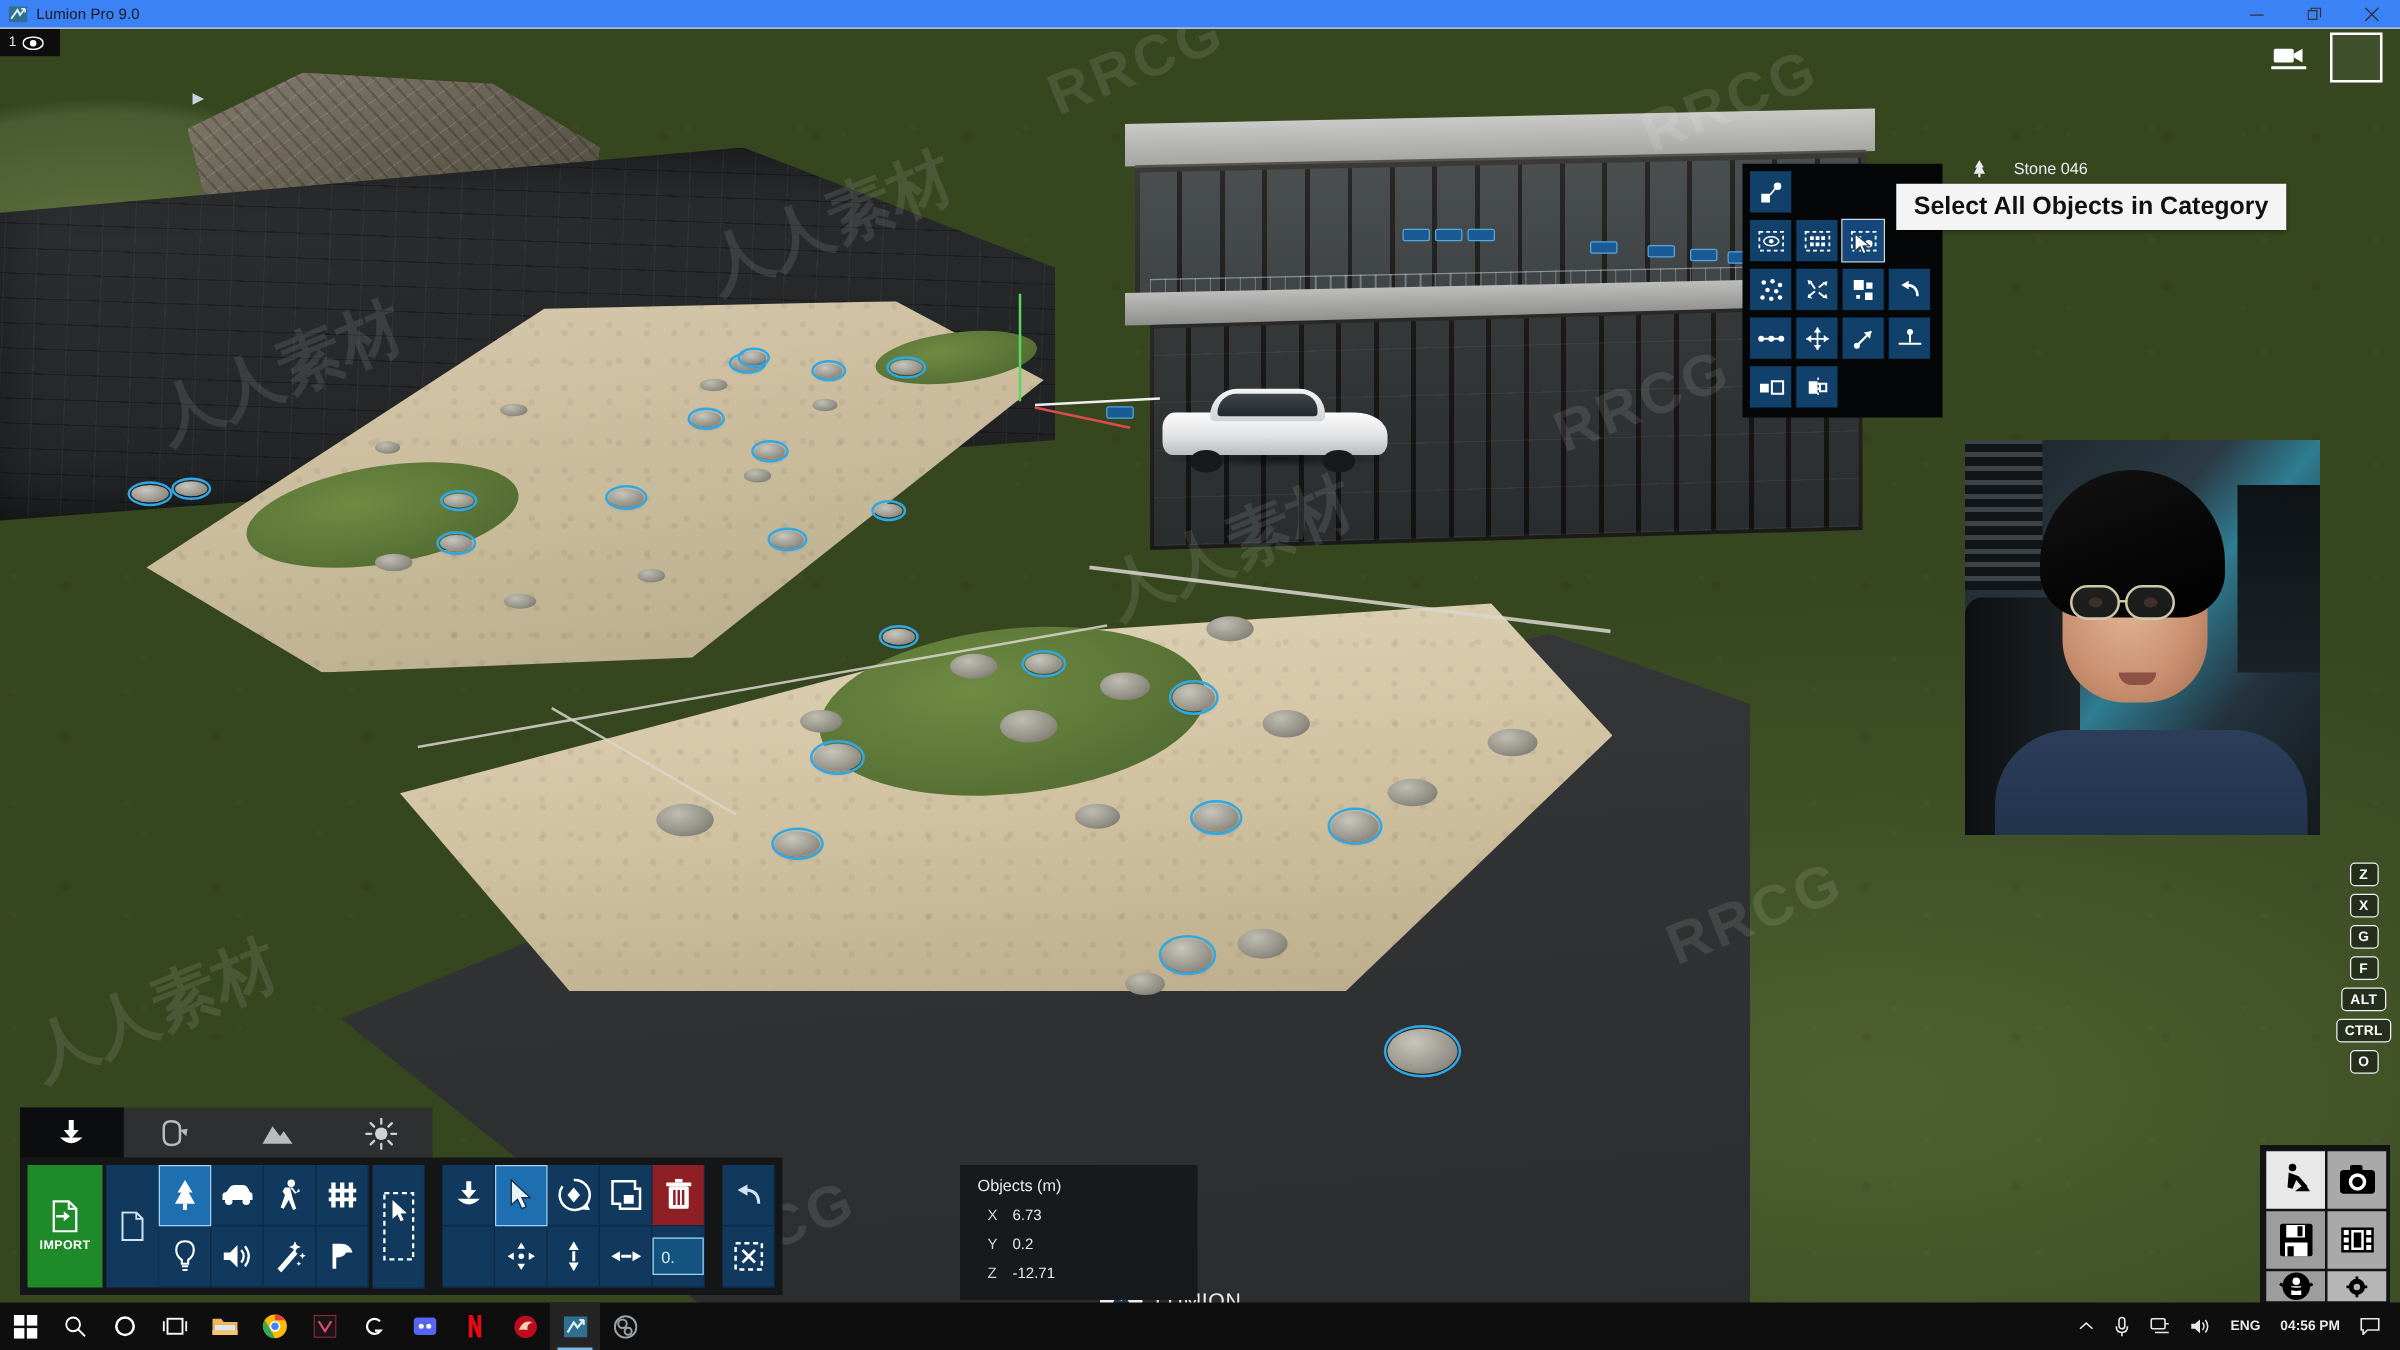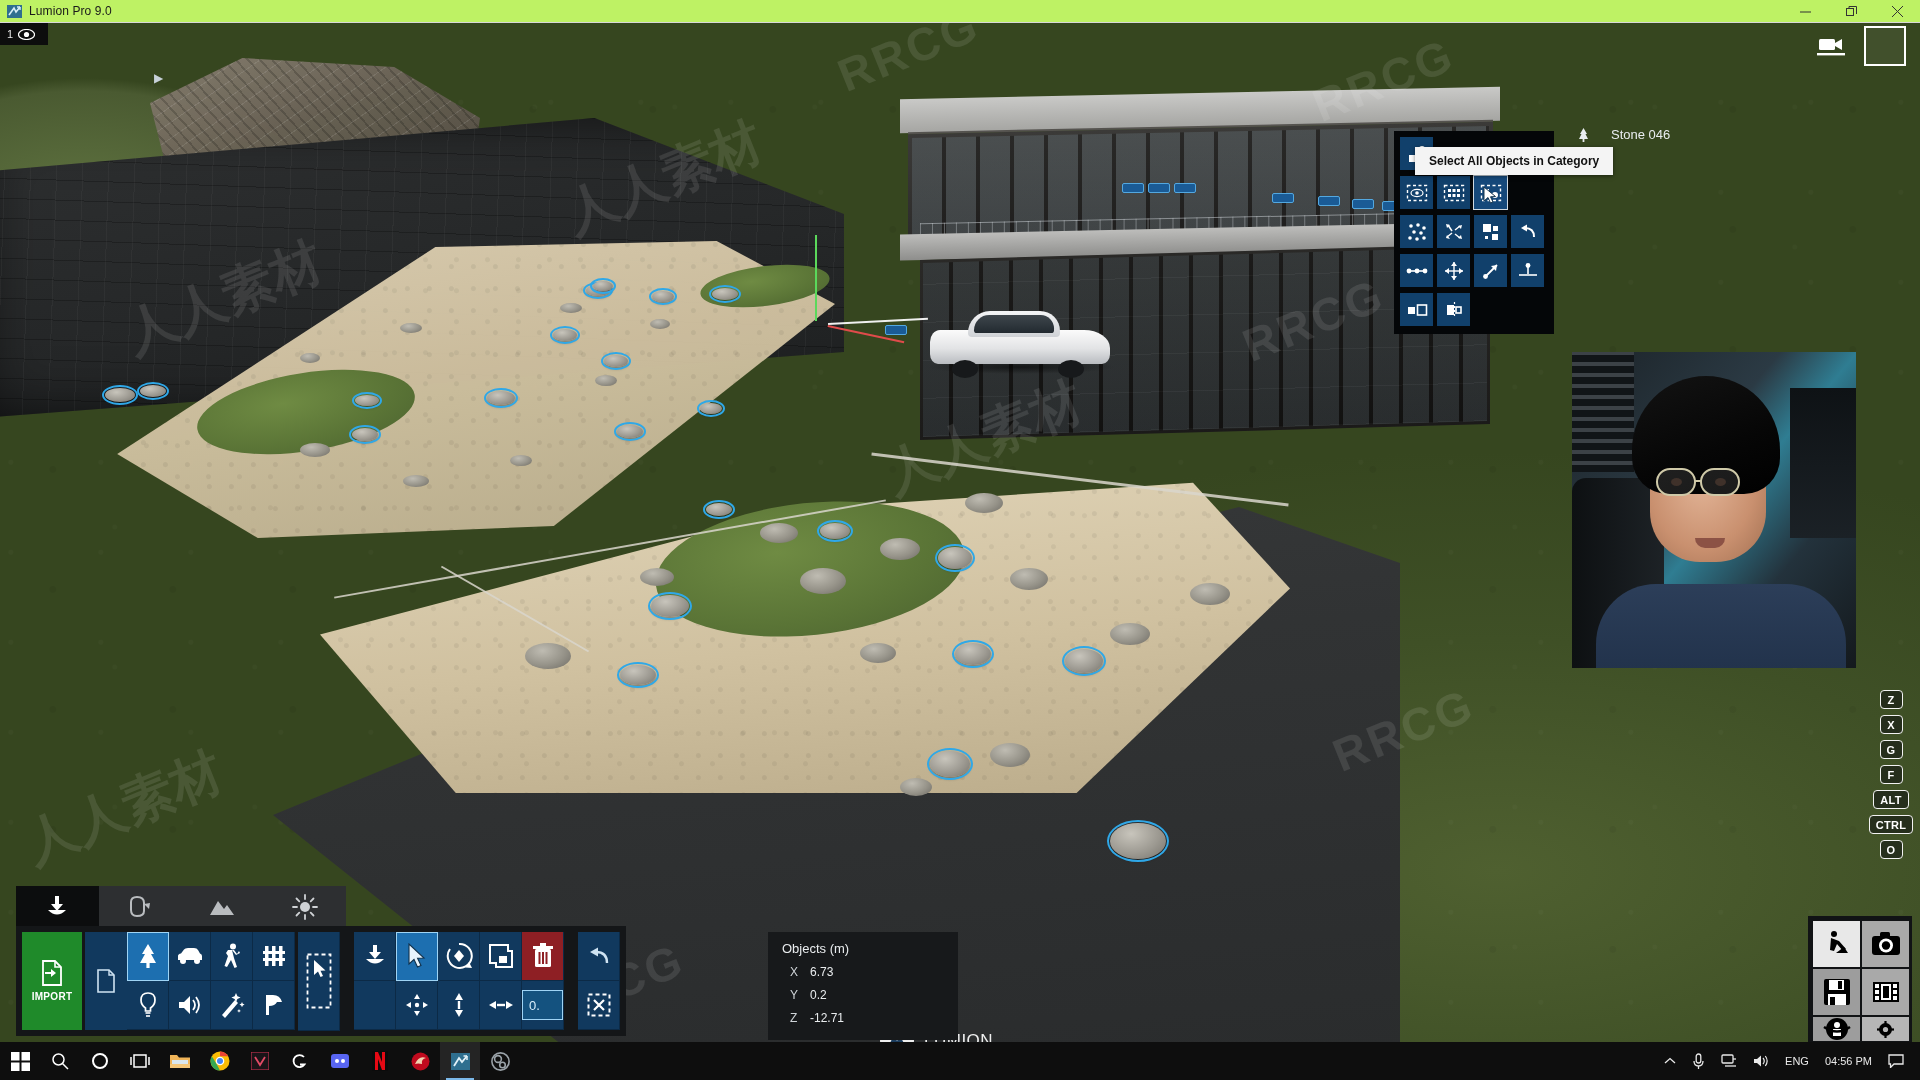--- a/index.html
+++ b/index.html
@@ -8,21 +8,21 @@
     width: 1920px; height: 1080px; overflow: hidden;
     background: #000;
     font-family: "Liberation Sans", sans-serif;
     -webkit-font-smoothing: antialiased;
   }
   #app { position: relative; width: 1920px; height: 1080px; overflow: hidden; }
 
   
   .titlebar {
     position: absolute; left: 0; top: 0; width: 1920px; height: 23px;
-    background: #bef264; display: flex; align-items: center;
+    background: #3b82f6; display: flex; align-items: center;
     border-bottom: 1px solid #d8d8d8; z-index: 60;
   }
   .tb-icon {
     width: 18px; height: 16px; margin-left: 5px; margin-right: 6px;
     display: flex; align-items: center; justify-content: center;
   }
   .tb-title { font-size: 12px; color: #1a1a1a; letter-spacing: .1px; }
   .tb-spacer { flex: 1; }
   .tb-btn {
     width: 46px; height: 23px; display: flex; align-items: center;
@@ -195,22 +195,22 @@
   }
   .ctx-row { display:flex; gap:4px; margin-bottom:6px; }
   .ctx-btn {
     width:33px; height:33px; background:#11406b; display:flex;
     align-items:center; justify-content:center; position:relative;
   }
   .ctx-btn.hl { background:#15487a; outline:1px solid #cfd8df; }
   .ctx-arrow { position:absolute; left:154px; top:71px; color:#c8d2da; font-size:12px; z-index:31; }
 
   .ctx-tooltip {
-    position:absolute; left:1415px; top:147px; background:#f4f4f4; color:#111;
-    font-size:12px; font-weight:bold; padding:7px 14px; z-index:34; white-space:nowrap;
+    position:absolute; left:1517px; top:147px; background:#f4f4f4; color:#111;
+    font-size:20px; font-weight:bold; padding:7px 14px; z-index:34; white-space:nowrap;
     box-shadow:0 1px 4px rgba(0,0,0,.5);
   }
   .obj-label {
     position:absolute; left:1578px; top:127px; color:#e9edf0; font-size:13px;
     display:flex; align-items:center; gap:22px; z-index:33;
   }
   
   .pill { position:absolute; background:#1a5b96; border:1px solid #53a8e0; border-radius:2px; z-index:18; }
 
   
@@ -319,21 +319,21 @@
 
   
   .taskbar {
     position:absolute; left:0; bottom:0; width:1920px; height:38px;
     background:#0e0e0e; display:flex; align-items:center; z-index:70;
   }
   .tb-item { width:40px; height:38px; display:flex; align-items:center; justify-content:center; position:relative;}
   .tb-item.active { background:#242424; }
   .tb-item.active::after { content:""; position:absolute; bottom:0; left:6px; width:28px; height:2px; background:#7bb8e8; }
   .tray { margin-left:auto; display:flex; align-items:center; gap:0; padding-right:8px; color:#e9e9e9; font-size:11px;}
-  .tray-item { padding:0 8px; height:38px; display:flex; align-items:center; }
+  .tray-item { padding:0 8px; height:38px; display:flex; align-items:center;font-weight:bold; }
 
   
   .wm { position:absolute; color:rgba(255,255,255,.10); font-weight:bold; pointer-events:none; user-select:none; z-index:15;}
   .wm.cn { font-size:52px; }
   .wm.en { font-size:46px; letter-spacing:3px; }
 
   svg { display:block; }
 </style>
 </head>
 <body>

